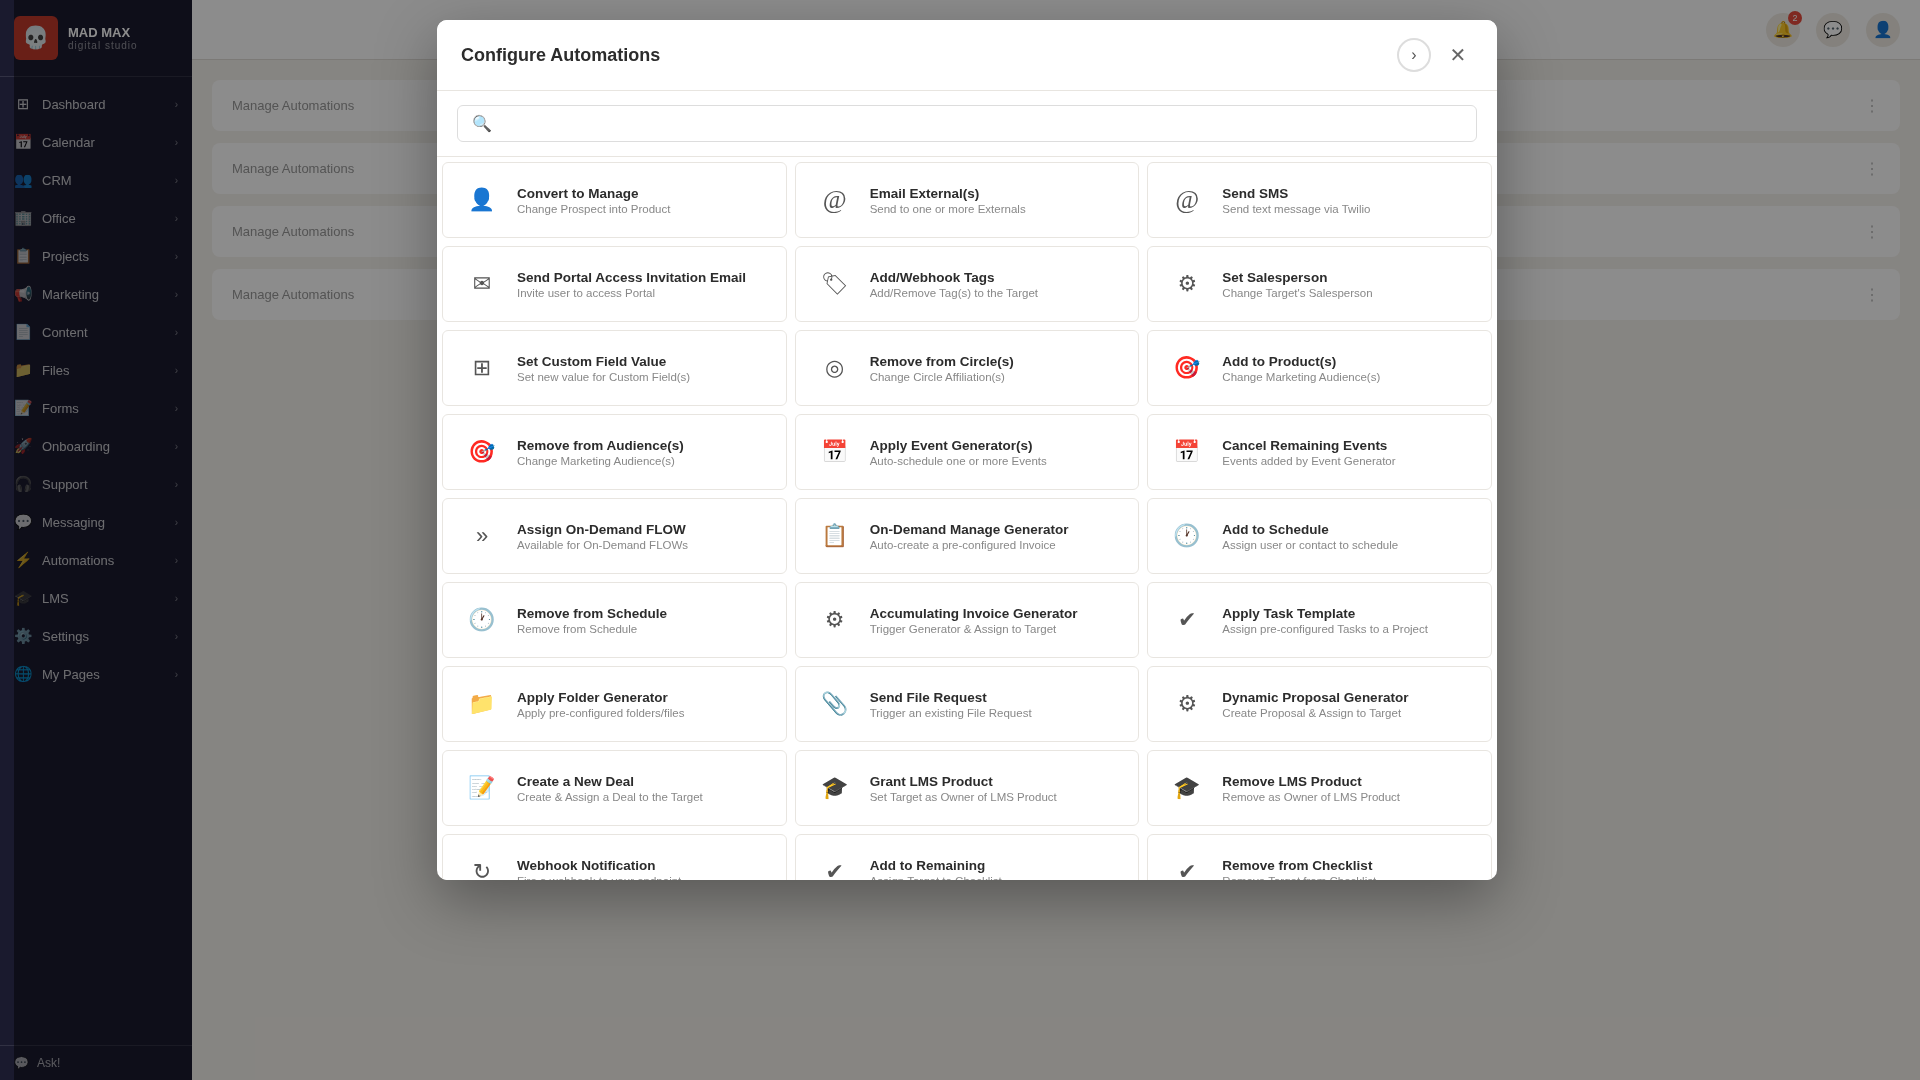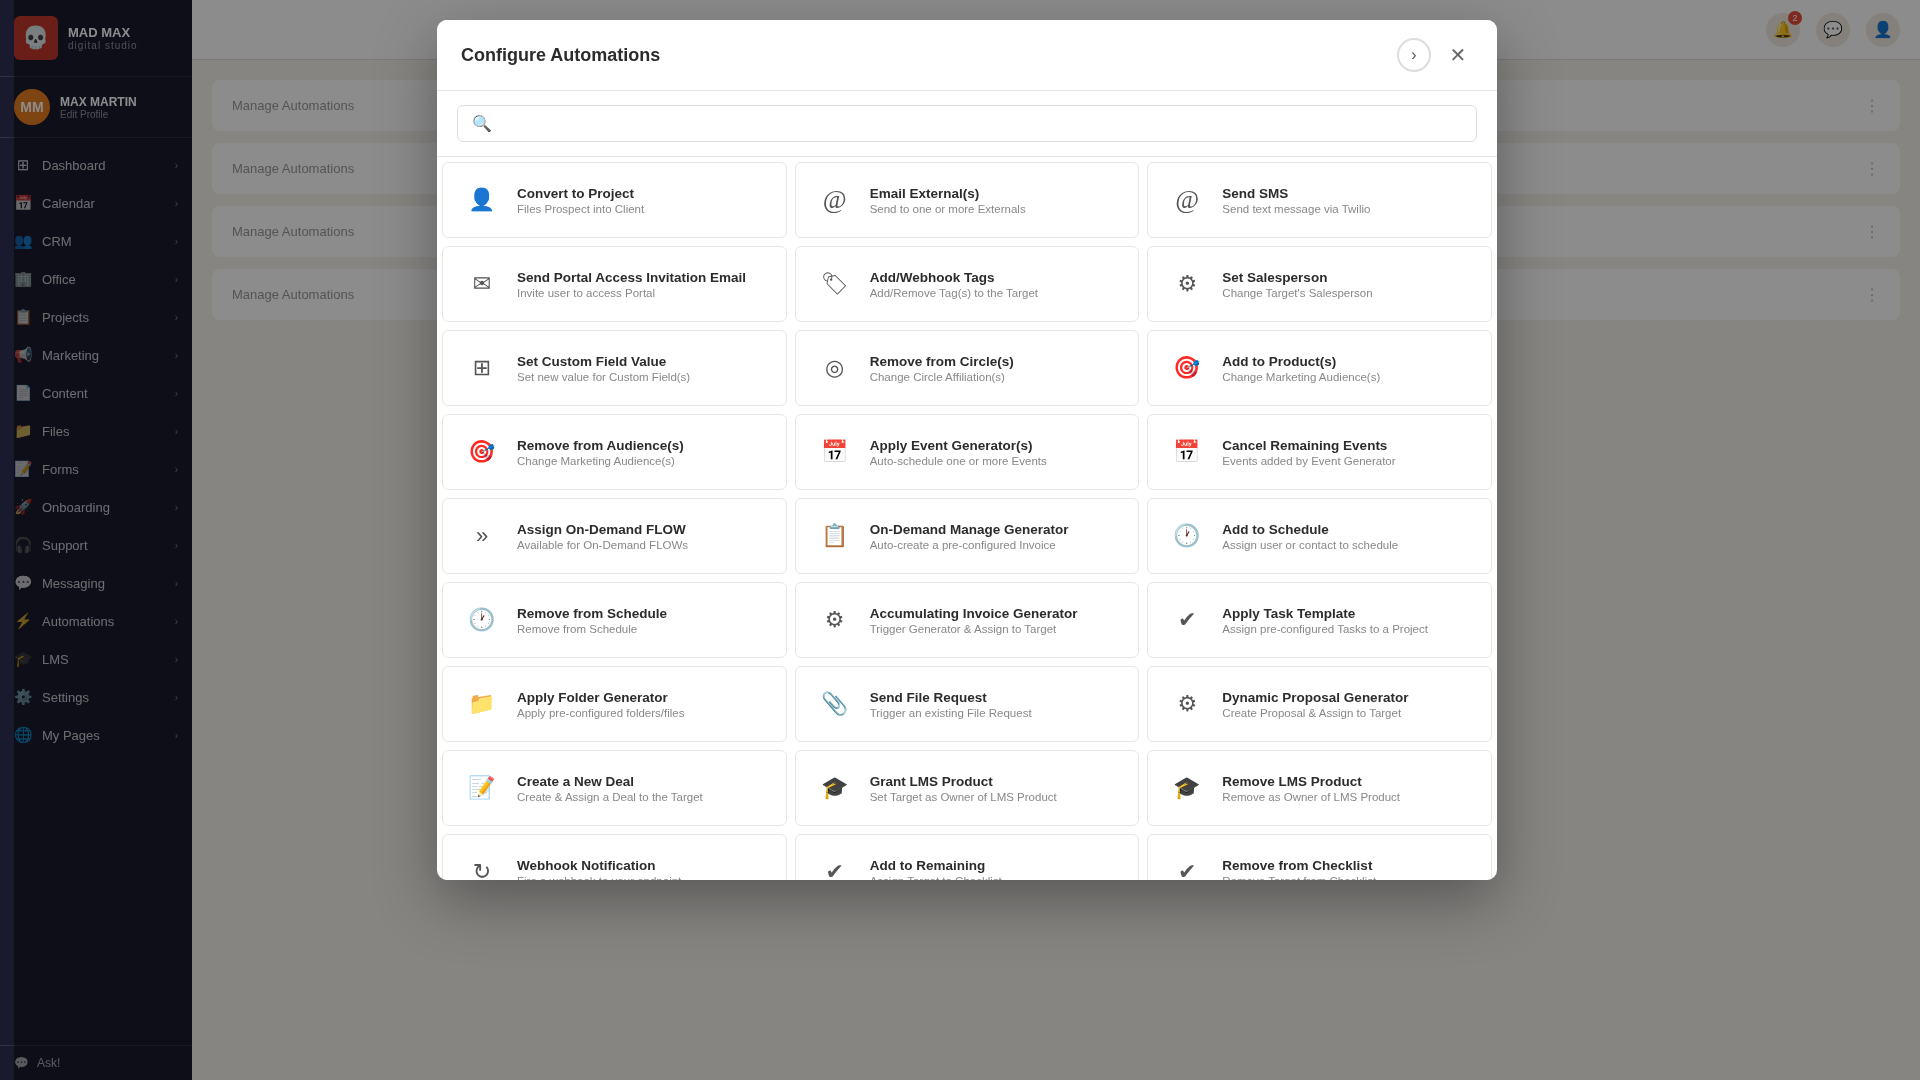--- a/index.html
+++ b/index.html
@@ -333,29 +333,20 @@
 <div class="app-bg"></div>
 
 <div class="sidebar">
   <div class="sidebar-logo">
     <div class="logo-icon">💀</div>
     <div class="logo-text">
       <span class="logo-name">MAD MAX</span>
       <span class="logo-sub">digital studio</span>
     </div>
   </div>
-  <div class="sidebar-user">
-    <div class="user-avatar">
-      <span>MM</span>
-    </div>
-    <div class="user-info">
-      <div class="user-name">MAX MARTIN</div>
-      <div class="edit-profile">Edit Profile</div>
-    </div>
-  </div>
   <div class="sidebar-nav">
 
   <div class="nav-item">
       <div class="nav-item-left">
         <span class="nav-icon">⊞</span>
         <span>Dashboard</span>
       </div>
       <span class="nav-arrow">›</span>
     </div>
       <div class="nav-item">
@@ -526,22 +517,22 @@
         <input type="text" placeholder="" style="">
       </div>
     </div>
 
     <div class="automations-grid" id="automations-grid">
     <div class="automation-item">
       <div class="auto-icon">
             <span style="font-size:22px;">👤</span>
           </div>
       <div class="auto-text">
-        <div class="auto-title">Convert to Project</div>
-        <div class="auto-desc">Files Prospect into Client</div>
+        <div class="auto-title">Convert to Manage</div>
+        <div class="auto-desc">Change Prospect into Product</div>
       </div>
     </div>
         <div class="automation-item">
       <div class="auto-icon">
             <span style="font-family:serif;font-size:26px;color:#555;">@</span>
           </div>
       <div class="auto-text">
         <div class="auto-title">Email External(s)</div>
         <div class="auto-desc">Send to one or more Externals</div>
       </div>

